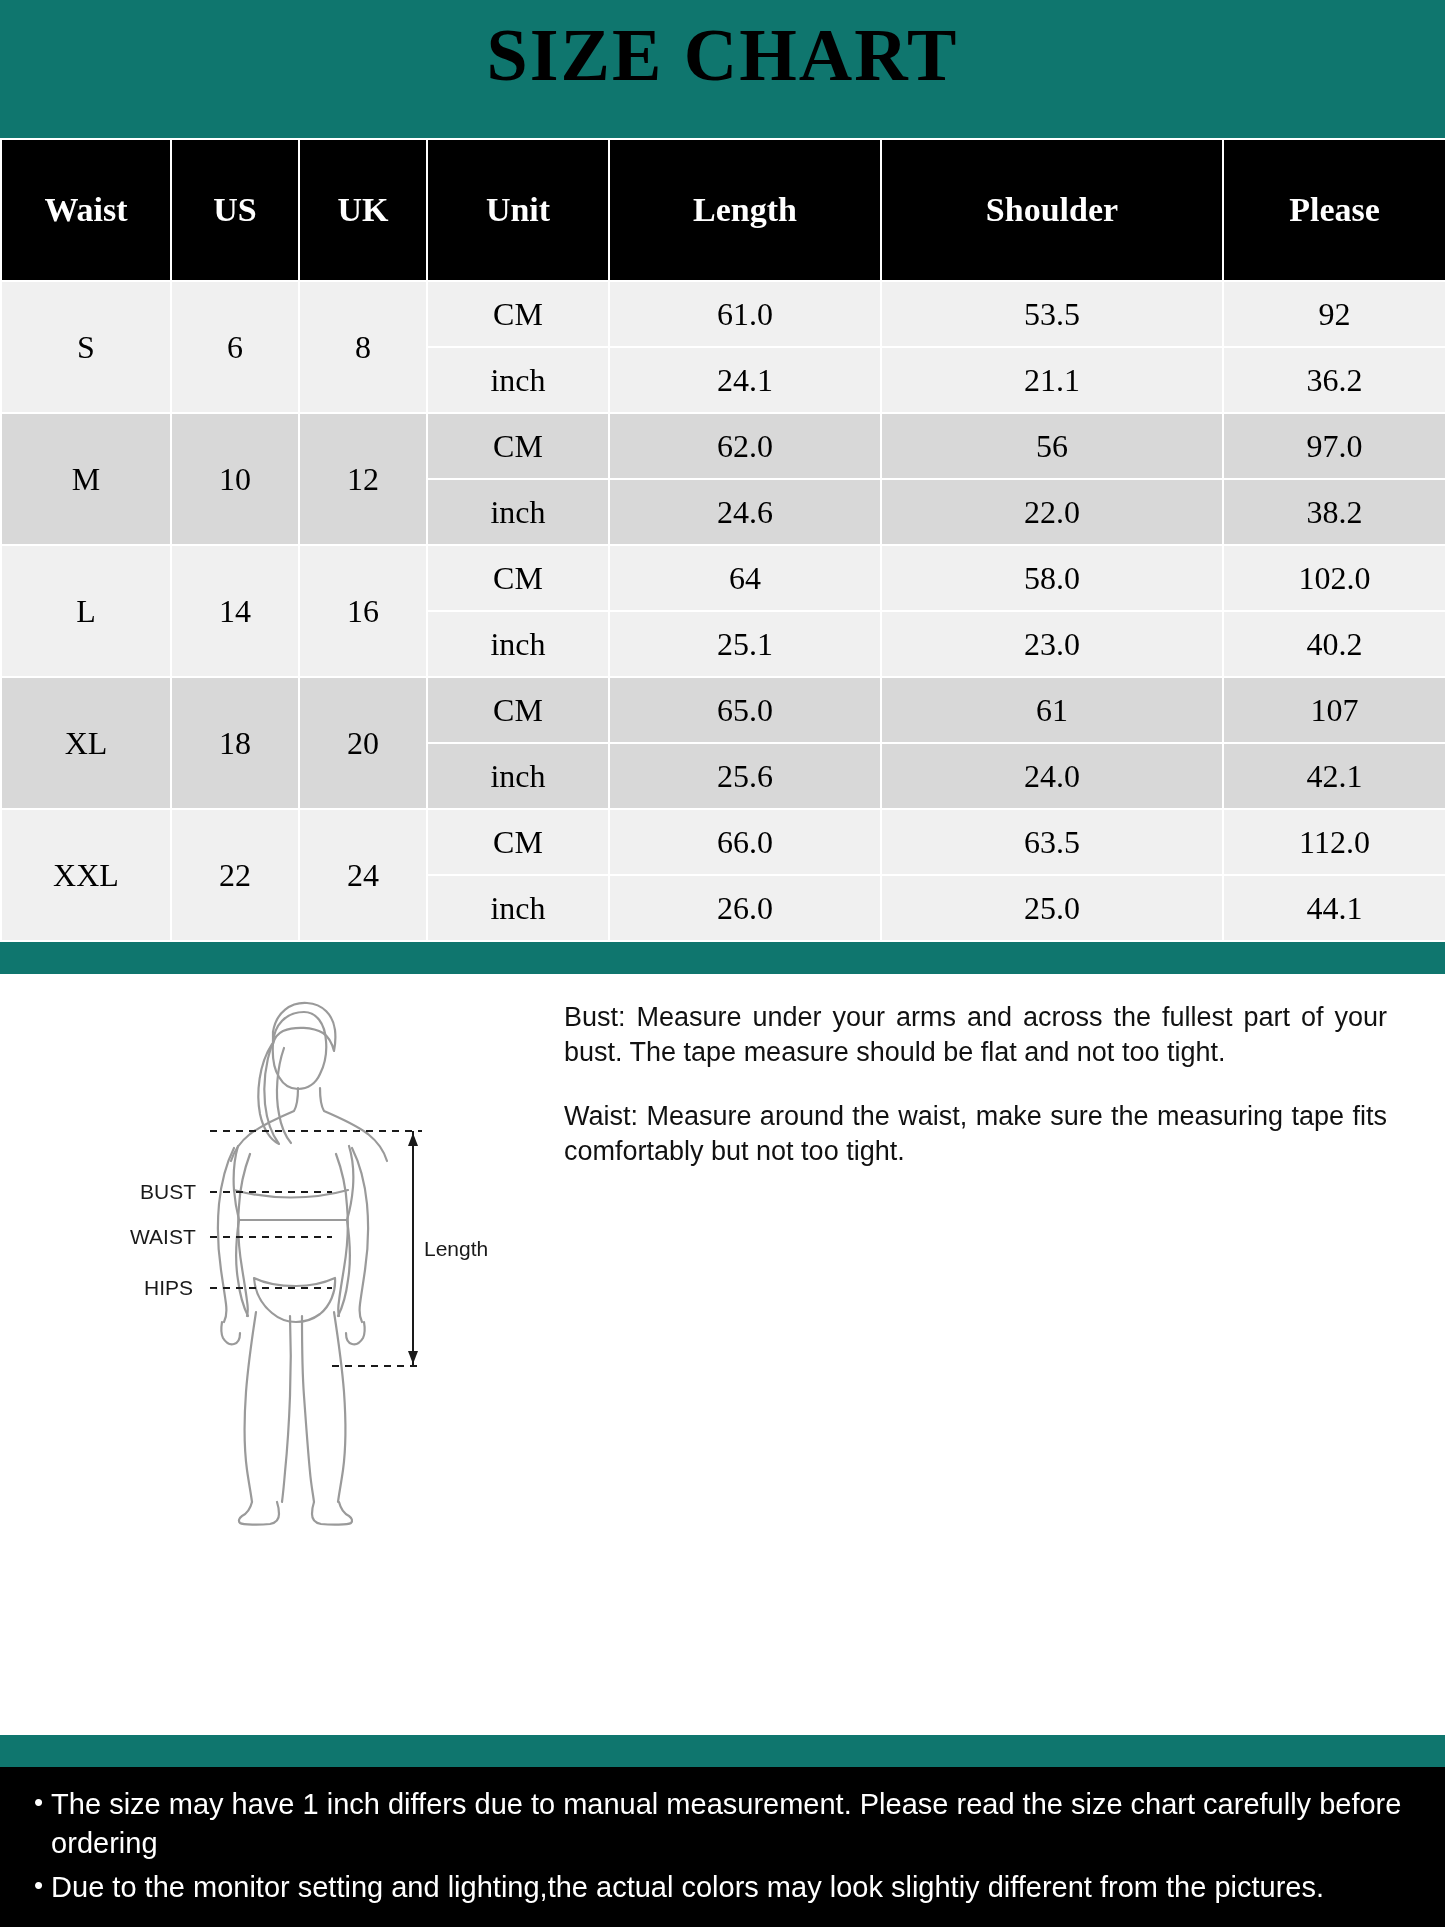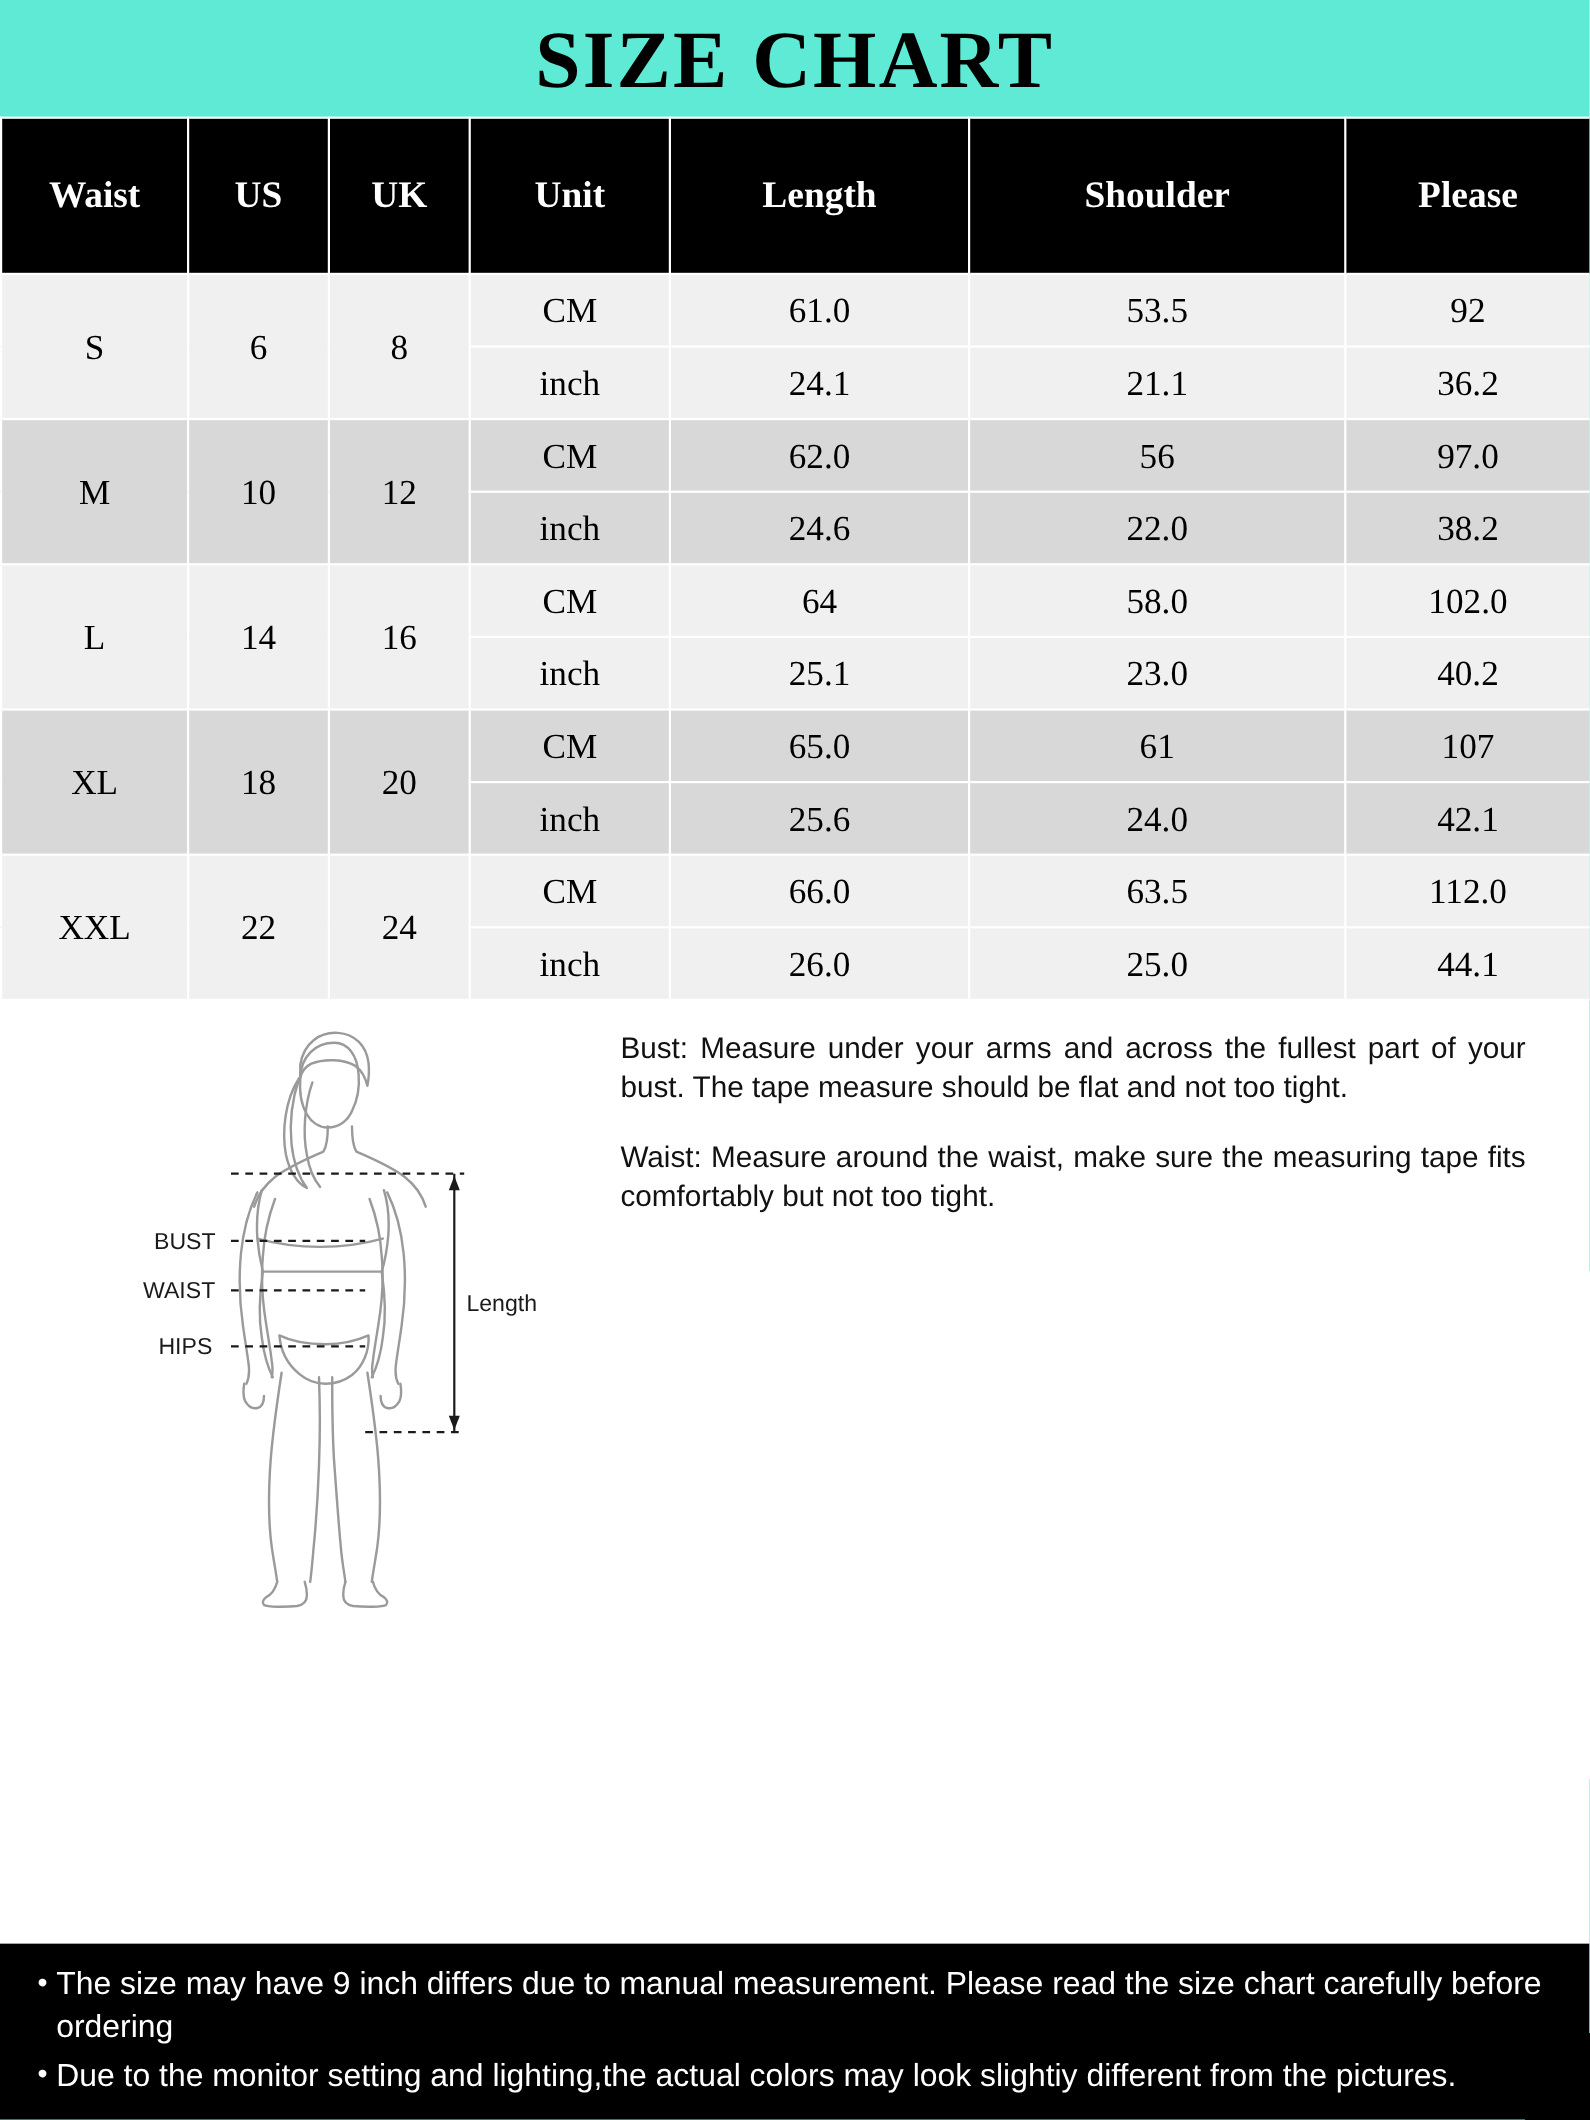--- a/index.html
+++ b/index.html
@@ -14,21 +14,22 @@
     font-family: "Liberation Sans", sans-serif;
     color: #000000;
     position: relative;
     overflow: hidden;
   }
   .page {
     width: 1445px;
     height: 1927px;
     display: flex;
     flex-direction: column;
-    background: #5eead4;
+    background: #0f766e;
+    gap: 32px;
   }
 
   
   .title {
     font-family: "Liberation Serif", serif;
     font-weight: bold;
     font-size: 74px;
     letter-spacing: 2px;
     text-align: center;
     padding: 18px 0 14px 0;
@@ -305,21 +306,21 @@
     <div class="notes">
       <p>Bust: Measure under your arms and across the fullest part of your bust. The tape measure should be flat and not too tight.</p>
       <p>Waist: Measure around the waist, make sure the measuring tape fits comfortably but not too tight.</p>
     </div>
 
   </div>
 
   <div class="footer">
     <div class="footer-line">
       <span class="bullet">•</span>
-      <span class="footer-text">The size may have 9 inch differs due to manual measurement. Please read the size chart carefully before ordering</span>
+      <span class="footer-text">The size may have 1 inch differs due to manual measurement. Please read the size chart carefully before ordering</span>
     </div>
     <div class="footer-line">
       <span class="bullet">•</span>
       <span class="footer-text">Due to the monitor setting and lighting,the actual colors may look slightiy different from the pictures.</span>
     </div>
   </div>
 
 </div>
 
 </body></html>

